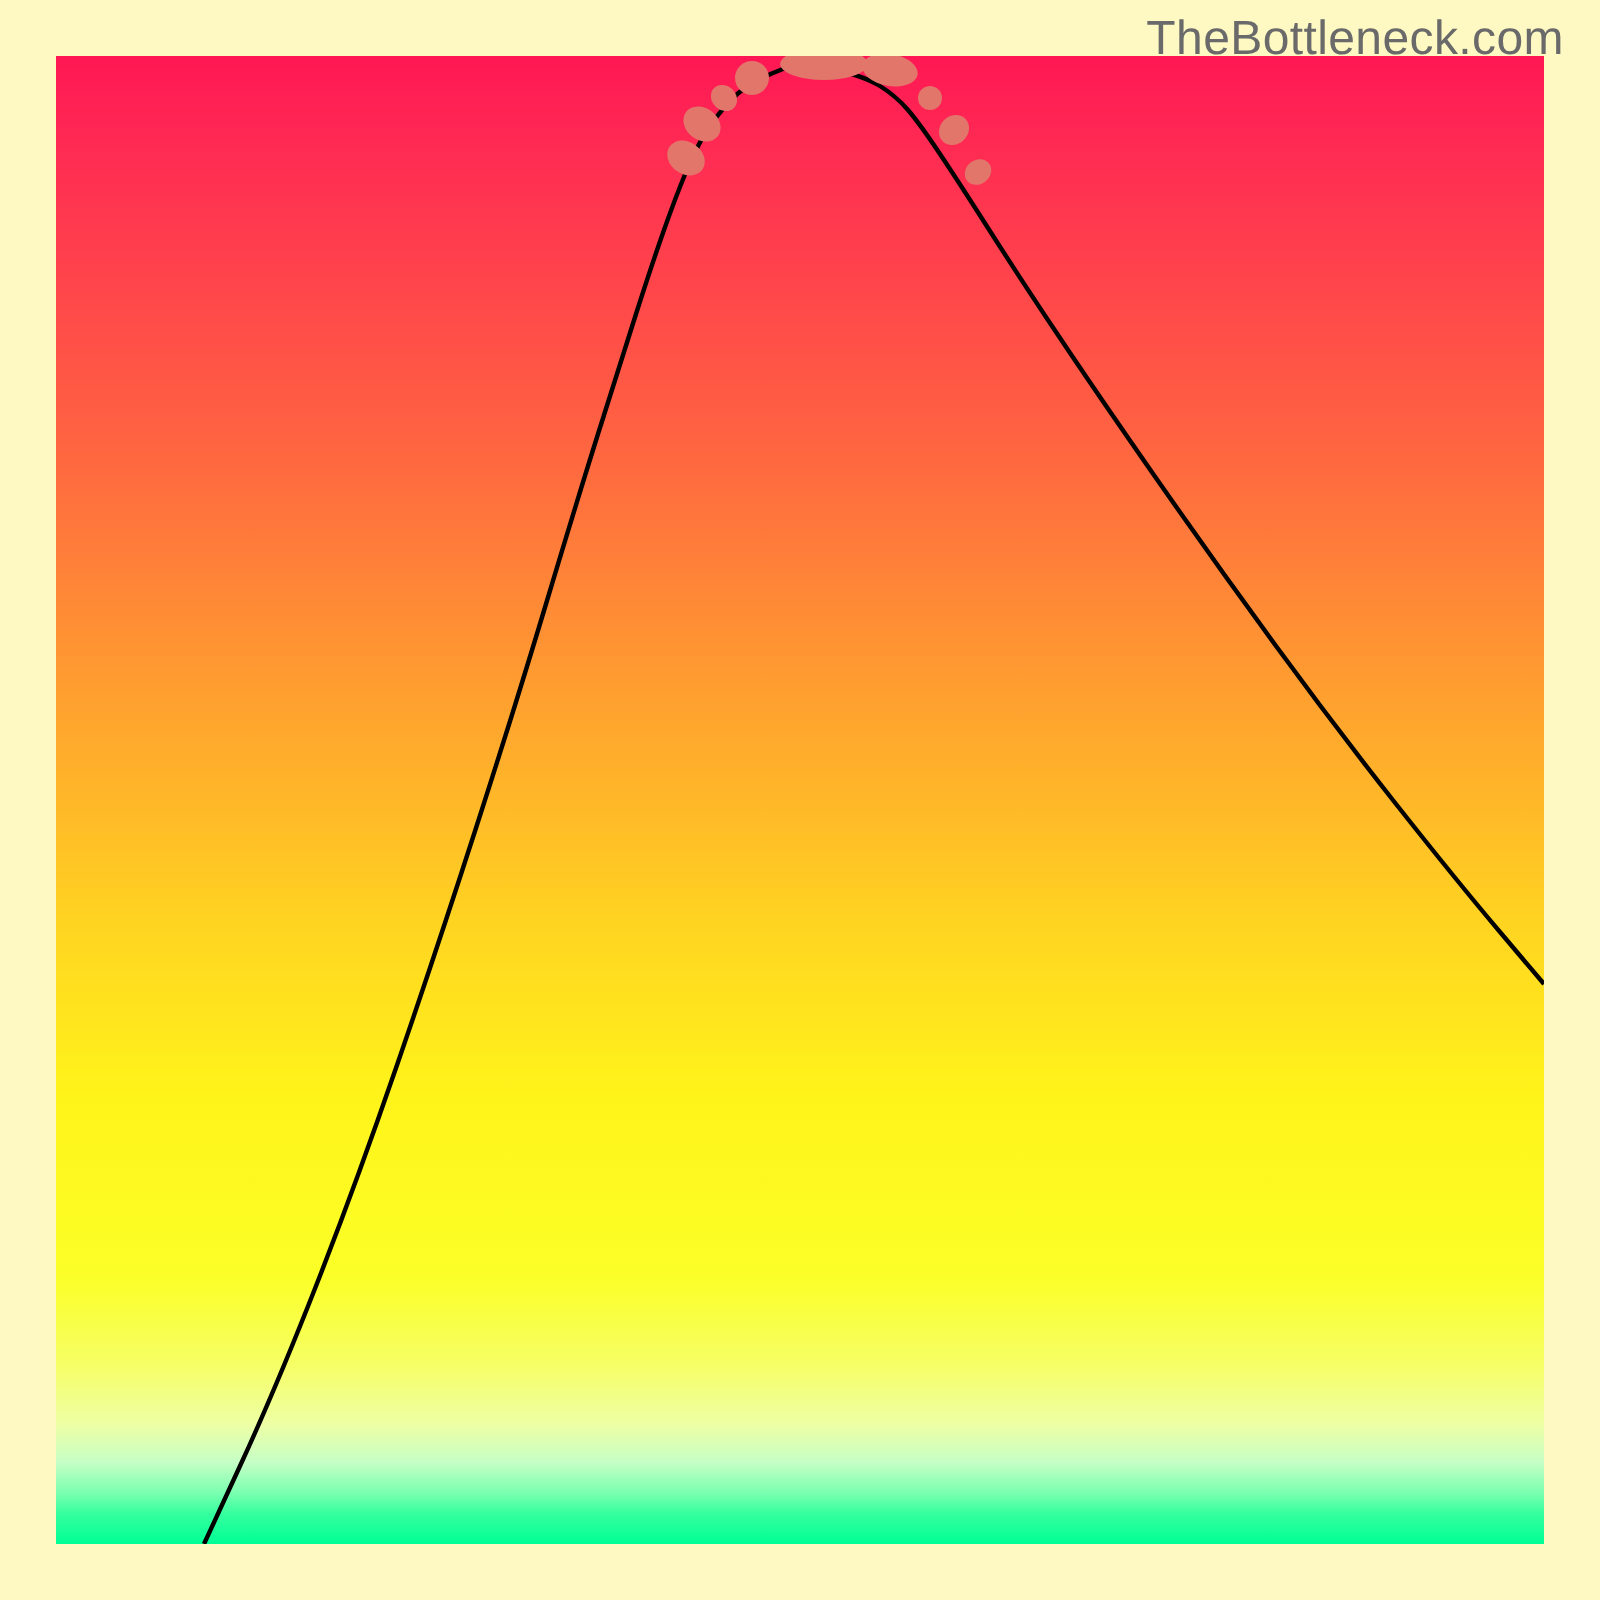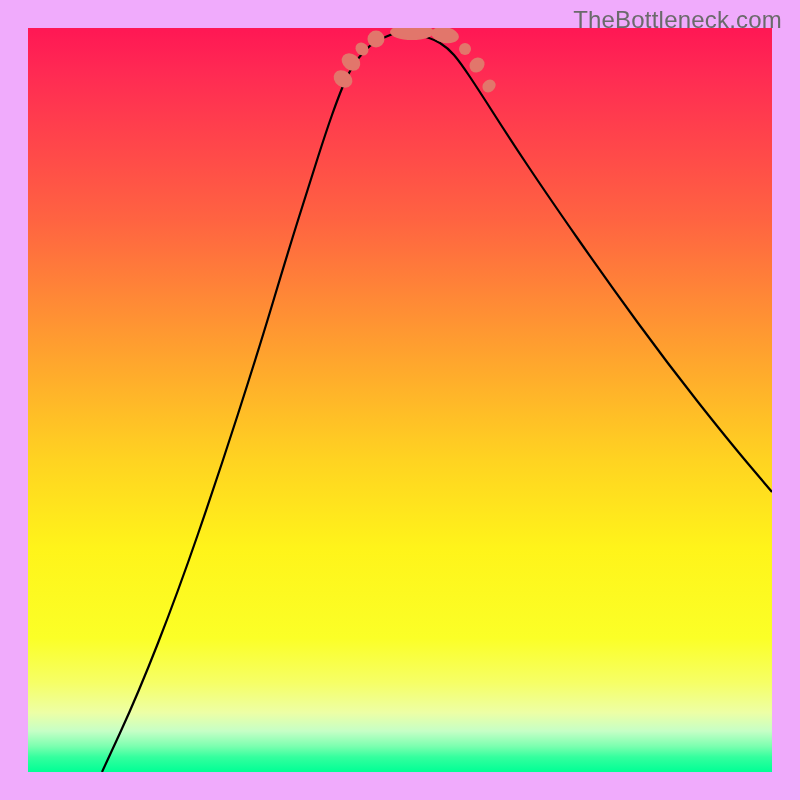--- a/index.html
+++ b/index.html
@@ -7,21 +7,21 @@
     padding: 0;
     width: 800px;
     height: 800px;
     overflow: hidden;
     background: #000;
   }
   .frame {
     position: relative;
     width: 800px;
     height: 800px;
-    background: #f0abfc;
+    background: #fef9c3;
   }
   .watermark {
     position: absolute;
     top: 6px;
     right: 18px;
     font-family: Arial, Helvetica, sans-serif;
     font-size: 24px;
     font-weight: 500;
     color: #6a6a6a;
     letter-spacing: 0.2px;

